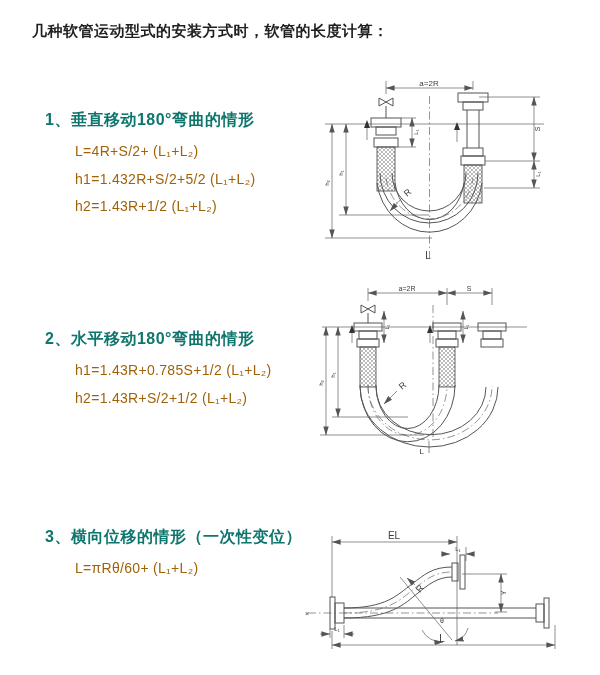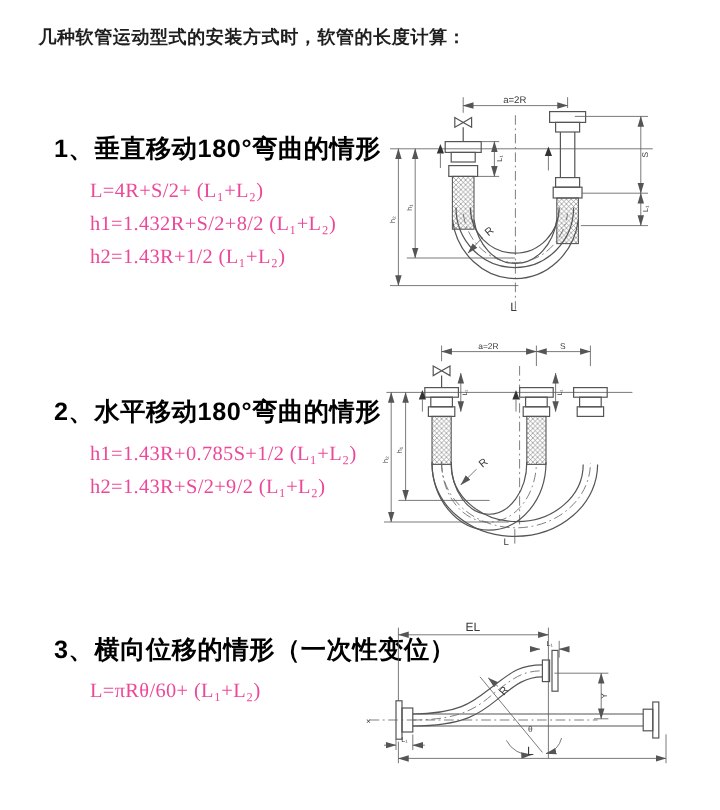--- a/index.html
+++ b/index.html
@@ -7,56 +7,56 @@
     position:relative;width:600px;height:675px;background:#ffffff;
     font-family:"Liberation Sans","DejaVu Sans",sans-serif;
     color:#222222;overflow:hidden;
     border-bottom:1px solid #c2410c;
   }
   .title{
     position:absolute;left:32px;top:22px;
     font-size:15px;font-weight:600;letter-spacing:0.5px;color:#1f1f1f;
   }
   .section{position:absolute;left:45px;}
-  .sec-heading{font-size:21px;font-weight:600;letter-spacing:0.5px;color:#000000;}
+  .sec-heading{font-size:16px;font-weight:600;letter-spacing:0.5px;color:#0f766e;}
   .formulas{margin-left:30px;margin-top:7px;}
-  .formula{font-size:17px;line-height:27.5px;color:#ec4899;letter-spacing:0.3px;white-space:pre;font-family:Liberation Serif, serif;}
+  .formula{font-size:14px;line-height:27.5px;color:#a16207;letter-spacing:0.3px;white-space:pre;}
   #sec1{top:110px;} #sec2{top:329px;} #sec3{top:527px;}
   .diag{position:absolute;}
-  #diag1{left:312px;top:78px;} #diag2{left:312px;top:285px;} #diag3{left:302px;top:514px;}
+  #diag1{left:312px;top:78px;} #diag2{left:312px;top:285px;} #diag3{left:302px;top:527px;}
   svg{display:block;}
   svg text{font-family:"Liberation Sans","DejaVu Sans",sans-serif;fill:#3a3a3a;}
   .ol{stroke:#555;stroke-width:1;fill:none;}
   .thin{stroke:#606060;stroke-width:0.7;fill:none;}
   .cl{stroke:#666;stroke-width:0.7;fill:none;stroke-dasharray:8,3,1.5,3;}
   .hz{fill:url(#hatch);stroke:#555;stroke-width:0.9;}
   .hz2{fill:url(#hatch2);stroke:#555;stroke-width:0.9;}
   .solidarrow{fill:#333;stroke:none;}
 </style>
 </head>
 <body>
 
 <div id="page">
 
   <div class="title">几种软管运动型式的安装方式时，软管的长度计算：</div>
 
   <div class="section" id="sec1">
     <div class="sec-heading">1、垂直移动180°弯曲的情形</div>
     <div class="formulas">
       <div class="formula">L=4R+S/2+ (L₁+L₂)</div>
-      <div class="formula">h1=1.432R+S/2+8/2 (L₁+L₂)</div>
+      <div class="formula">h1=1.432R+S/2+5/2 (L₁+L₂)</div>
       <div class="formula">h2=1.43R+1/2 (L₁+L₂)</div>
     </div>
   </div>
 
   <div class="section" id="sec2">
     <div class="sec-heading">2、水平移动180°弯曲的情形</div>
     <div class="formulas">
       <div class="formula">h1=1.43R+0.785S+1/2 (L₁+L₂)</div>
-      <div class="formula">h2=1.43R+S/2+9/2 (L₁+L₂)</div>
+      <div class="formula">h2=1.43R+S/2+1/2 (L₁+L₂)</div>
     </div>
   </div>
 
   <div class="section" id="sec3">
     <div class="sec-heading">3、横向位移的情形（一次性变位）</div>
     <div class="formulas">
       <div class="formula">L=πRθ/60+ (L₁+L₂)</div>
     </div>
   </div>
 

